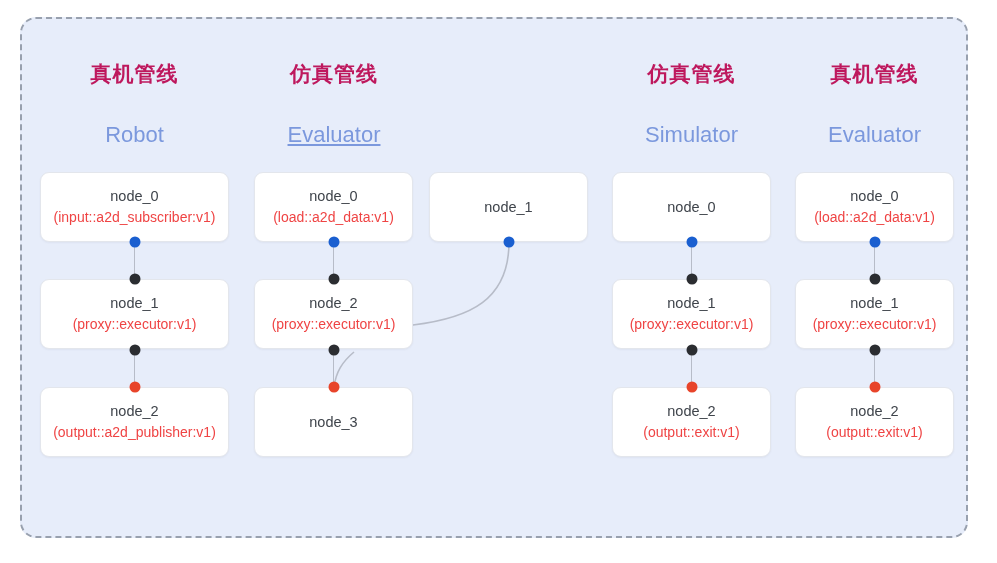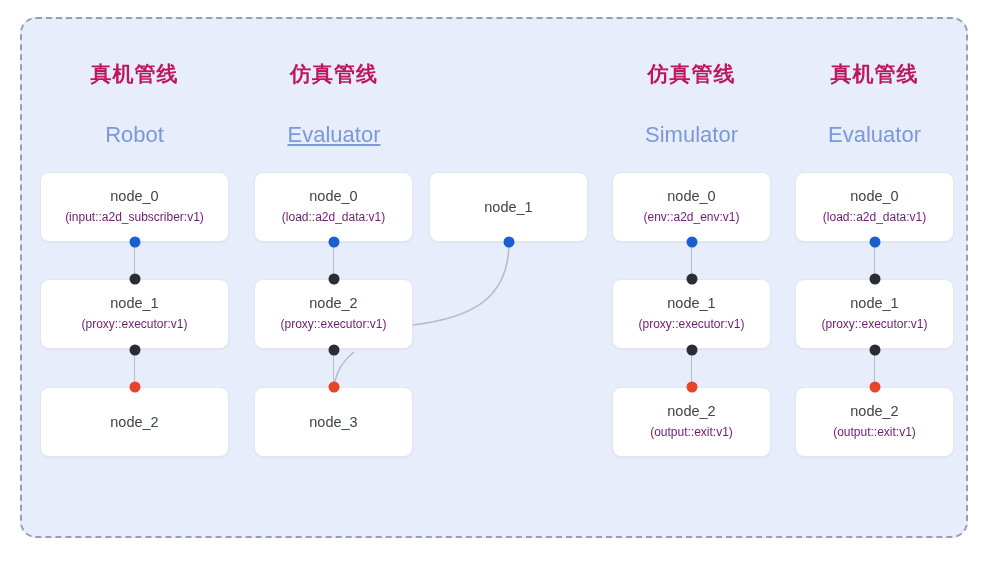--- a/index.html
+++ b/index.html
@@ -89,22 +89,22 @@
     justify-content: center;
     z-index: 3;
   }
   .node .n-id {
     font-size: 14.5px;
     color: #3f444b;
     line-height: 21px;
     white-space: nowrap;
   }
   .node .n-type {
-    font-size: 12px;
-    color: #701a75;
+    font-size: 14px;
+    color: #ef4444;
     line-height: 21px;
     white-space: nowrap;
   }
 
   
   .edge-line {
     position: absolute;
     width: 1.6px;
     background: #b7bcc8;
     z-index: 1;
@@ -158,20 +158,21 @@
       <div class="node" style="left:0px; top:172px; width:189px; height:70px;">
         <div class="n-id">node_0</div>
         <div class="n-type">(input::a2d_subscriber:v1)</div>
       </div>
       <div class="node" style="left:0px; top:279px; width:189px; height:70px;">
         <div class="n-id">node_1</div>
         <div class="n-type">(proxy::executor:v1)</div>
       </div>
       <div class="node" style="left:0px; top:387px; width:189px; height:70px;">
         <div class="n-id">node_2</div>
+        <div class="n-type">(output::a2d_publisher:v1)</div>
       </div>
 
       <div class="edge-line" style="left:93.7px; top:242px; height:37px;"></div>
       <div class="edge-line" style="left:93.7px; top:350px; height:37px;"></div>
 
       <div class="dot dot-blue" style="left:94.5px; top:242px;"></div>
       <div class="dot dot-black" style="left:94.5px; top:279px;"></div>
       <div class="dot dot-black" style="left:94.5px; top:350px;"></div>
       <div class="dot dot-red" style="left:94.5px; top:387px;"></div>
     </div>
@@ -205,21 +206,20 @@
       <div class="dot dot-red" style="left:79.5px; top:387px;"></div>
       <div class="dot dot-blue" style="left:254.5px; top:242px;"></div>
     </div>
 
     <div class="column" style="left:612px; width:159px;">
       <div class="col-title">仿真管线</div>
       <div class="col-subtitle">Simulator</div>
 
       <div class="node" style="left:0px; top:172px; width:159px; height:70px;">
         <div class="n-id">node_0</div>
-        <div class="n-type">(env::a2d_env:v1)</div>
       </div>
       <div class="node" style="left:0px; top:279px; width:159px; height:70px;">
         <div class="n-id">node_1</div>
         <div class="n-type">(proxy::executor:v1)</div>
       </div>
       <div class="node" style="left:0px; top:387px; width:159px; height:70px;">
         <div class="n-id">node_2</div>
         <div class="n-type">(output::exit:v1)</div>
       </div>
 

